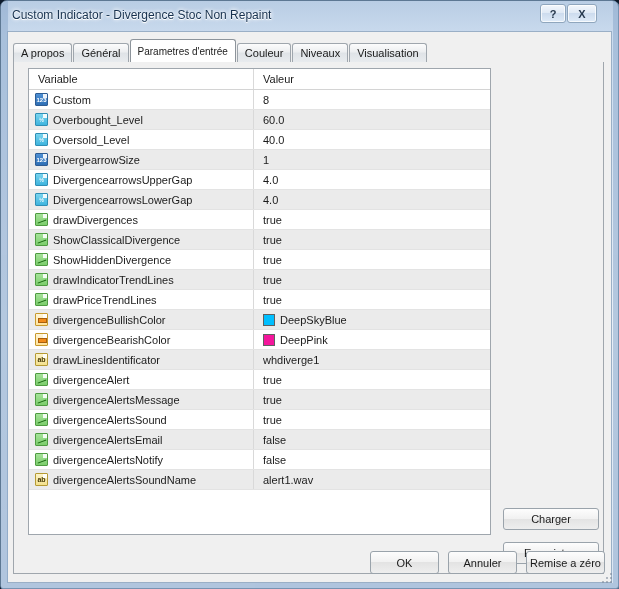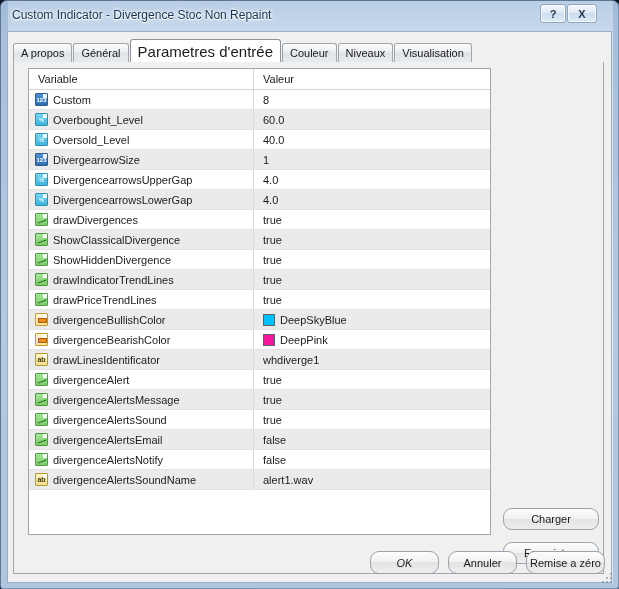--- a/index.html
+++ b/index.html
@@ -69,21 +69,21 @@
     border-radius:3px 3px 0 0;
     margin-right:1px;
     white-space:nowrap;
   }
   .tab.active{
     height:23px;
     background:#ffffff;
     border-color:#8d949b;
     z-index:3;
     position:relative;
-    font-size:15px;
+    font-size:10px;
   }
   .tabpanel{
     position:absolute;left:5px;top:30px;width:591px;height:512px;
     background:#f0f0f0;border:1px solid #9fa6ad;border-top:none;box-sizing:border-box;
   }
   
   .grid{
     position:absolute;left:20px;top:36px;width:463px;height:467px;
     background:#ffffff;
     border:1px solid #9fa6ad;
@@ -165,31 +165,31 @@
     position:absolute;right:0;top:0;width:4px;height:4px;
     background:#ffffff;opacity:.9;
   }
   .swatch{
     width:12px;height:12px;flex:0 0 12px;
     border:1px solid #606060;box-sizing:border-box;margin-right:5px;
   }
   
   .btn{
     box-sizing:border-box;
-    border:1px solid #9aa3ab;border-radius:9px;
+    border:1px solid #9aa3ab;border-radius:3px;
     background:linear-gradient(to bottom,#fdfdfd 0%,#f1f1f1 48%,#e3e3e3 50%,#eeeeee 100%);
     font-size:11px;color:#1b1b1b;
     display:flex;align-items:center;justify-content:center;
     font-family:"Liberation Sans", sans-serif;
     white-space:nowrap;
   }
   .btn-charger{position:absolute;left:495px;top:476px;width:96px;height:22px;}
   .btn-enregistrer{position:absolute;left:495px;top:510px;width:96px;height:22px;}
   
-  .btn-ok{position:absolute;left:369px;top:550px;width:69px;height:23px;font-style:italic;}
+  .btn-ok{position:absolute;left:369px;top:550px;width:69px;height:23px;}
   .btn-annuler{position:absolute;left:447px;top:550px;width:69px;height:23px;}
   .btn-reset{position:absolute;left:525px;top:550px;width:79px;height:23px;}
   .resize-grip{
     position:absolute;right:4px;bottom:3px;width:12px;height:12px;opacity:.55;
   }
   .resize-grip i{
     position:absolute;width:2px;height:2px;background:#7d8a99;display:block;
   }
 </style>
 </head>

